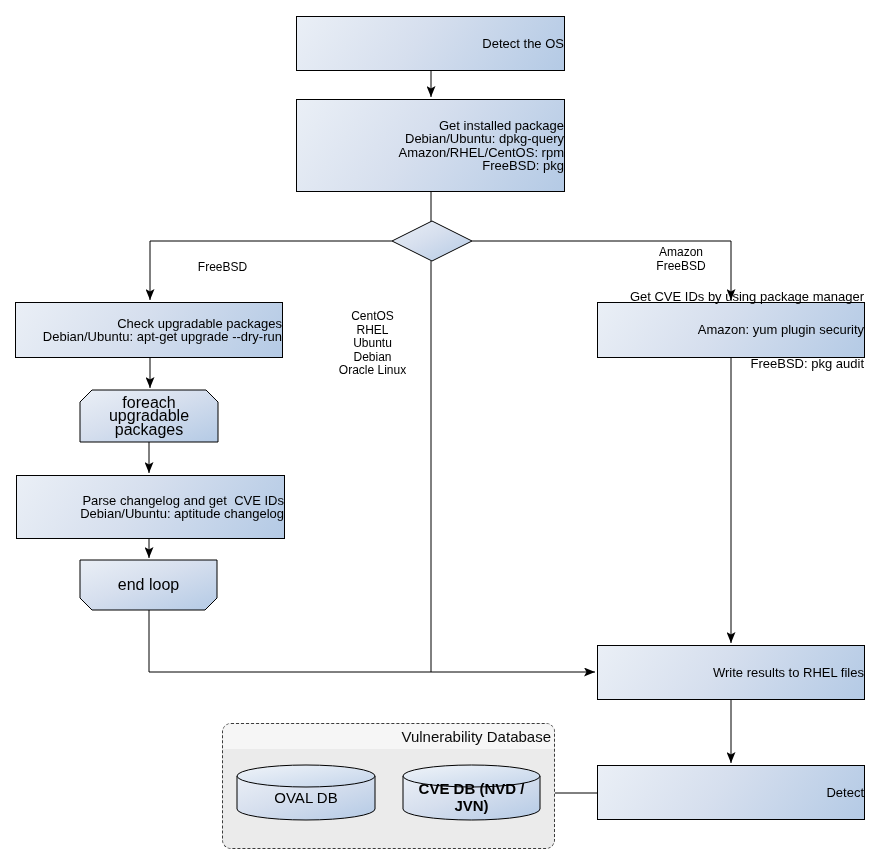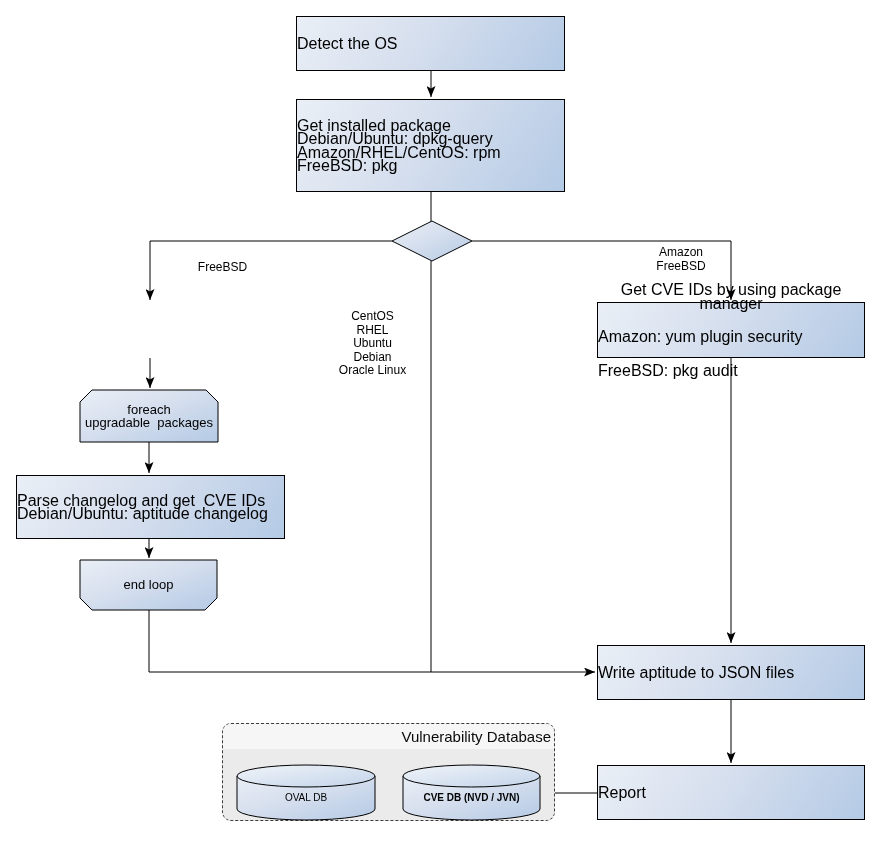--- a/index.html
+++ b/index.html
@@ -4,47 +4,47 @@
 <style>
   html,body{margin:0;padding:0;background:#ffffff;}
   .canvas{
     position:relative;width:881px;height:857px;background:#ffffff;
     font-family:"Liberation Sans",sans-serif;color:#000;overflow:hidden;
   }
   .canvas *{box-sizing:border-box;}
   .wires{position:absolute;left:0;top:0;width:881px;height:857px;}
   .node{
     position:absolute;display:flex;flex-direction:column;
-    align-items:flex-start;justify-content:center;text-align:center;
+    align-items:flex-end;justify-content:center;text-align:center;
     background:linear-gradient(125deg,#eaeff6 0%,#d6dfee 45%,#b4cae5 100%);
-    border:1px solid #000000;font-size:16px;line-height:13.5px;
+    border:1px solid #000000;font-size:13px;line-height:13.5px;
   }
   .shape-label{
     position:absolute;display:flex;flex-direction:column;
     align-items:center;justify-content:center;text-align:center;
-    font-size:13px;line-height:13.5px;background:transparent;
+    font-size:16px;line-height:13.5px;background:transparent;
   }
   .node .ln,.shape-label .ln,.edge-label .ln{white-space:pre-wrap;}
   .edge-label{
     position:absolute;text-align:center;font-size:12px;line-height:13.5px;
     background:transparent;
   }
   .db-container{
-    position:absolute;left:222px;top:723px;width:333px;height:98px;
+    position:absolute;left:222px;top:723px;width:333px;height:126px;
     border:1.5px dashed #3c3c3c;border-radius:9px;background:#ebebeb;
   }
   .db-header{
     position:absolute;left:0;top:0;right:0;height:25px;
     background:#f6f6f6;border-radius:8px 8px 0 0;
     display:flex;align-items:center;justify-content:flex-end;
     padding-right:3px;font-size:15px;color:#0a0a0a;
   }
   .cyl-label{
     position:absolute;display:flex;align-items:center;justify-content:center;
-    text-align:center;font-size:10px;
+    text-align:center;font-size:15px;
   }
 </style>
 </head>
 <body>
 
 <div class="canvas">
 
   <div class="db-container">
     <div class="db-header">
       <span>Vulnerability Database</span>
@@ -103,20 +103,24 @@
     <div class="ln">Detect the OS</div>
   </div>
 
   <div class="node" style="left:296px;top:99px;width:269px;height:93px;">
     <div class="ln">Get installed package</div>
     <div class="ln">Debian/Ubuntu: dpkg-query</div>
     <div class="ln">Amazon/RHEL/CentOS: rpm</div>
     <div class="ln">FreeBSD: pkg</div>
   </div>
 
+  <div class="node" style="left:15px;top:302px;width:268px;height:56px;">
+    <div class="ln">Check upgradable packages</div>
+    <div class="ln">Debian/Ubuntu: apt-get upgrade --dry-run</div>
+  </div>
 
   <div class="shape-label" style="left:80px;top:390px;width:138px;height:52px;">
     <div class="ln">foreach</div>
     <div class="ln">upgradable  packages</div>
   </div>
 
   <div class="node" style="left:16px;top:475px;width:269px;height:64px;">
     <div class="ln">Parse changelog and get  CVE IDs</div>
     <div class="ln">Debian/Ubuntu: aptitude changelog</div>
   </div>
@@ -125,25 +129,25 @@
     <div class="ln">end loop</div>
   </div>
 
   <div class="node" style="left:597px;top:302px;width:268px;height:56px;gap:20px;">
     <div class="ln">Get CVE IDs by using package manager</div>
     <div class="ln">Amazon: yum plugin security</div>
     <div class="ln">FreeBSD: pkg audit</div>
   </div>
 
   <div class="node" style="left:597px;top:645px;width:268px;height:55px;">
-    <div class="ln">Write aptitude to JSON files</div>
+    <div class="ln">Write results to RHEL files</div>
   </div>
 
   <div class="node" style="left:597px;top:765px;width:268px;height:55px;">
-    <div class="ln">Report</div>
+    <div class="ln">Detect</div>
   </div>
 
   <div class="edge-label" style="left:170px;top:261px;width:105px;">
     <div class="ln">FreeBSD</div>
   </div>
 
   <div class="edge-label" style="left:320px;top:269px;width:105px;margin-top:41px;">
     <div class="ln">CentOS</div>
     <div class="ln">RHEL</div>
     <div class="ln">Ubuntu</div>

